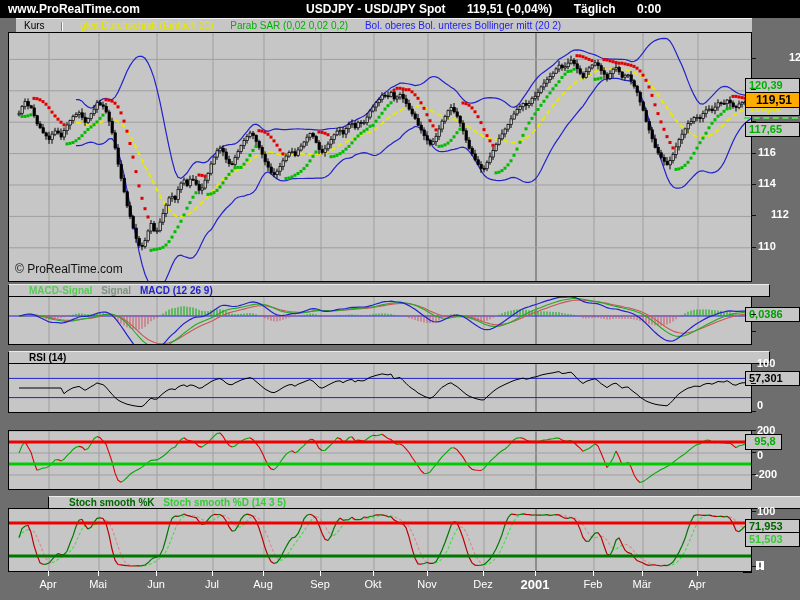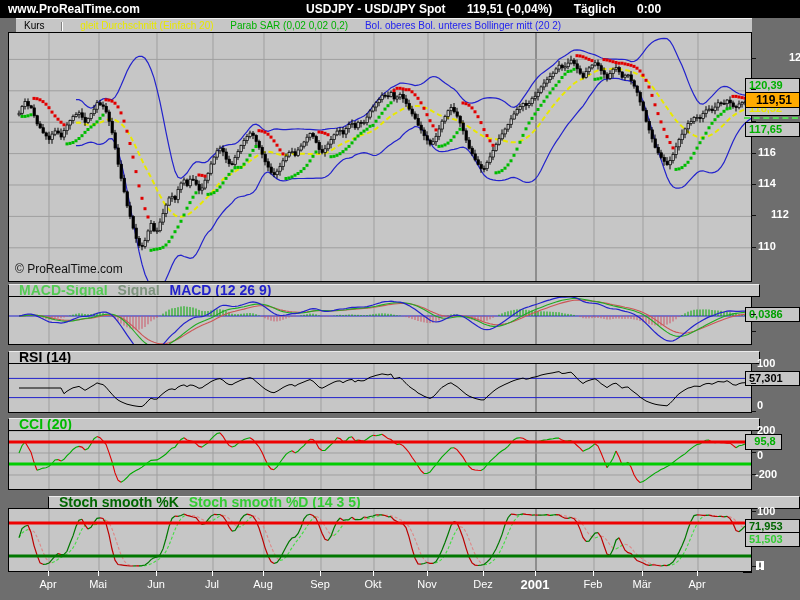--- a/index.html
+++ b/index.html
@@ -13,22 +13,22 @@
   
   #legend{position:absolute;left:16px;top:18px;width:736px;height:13px;background:#c6c6c6;
           border-top:1px solid #efefef;border-bottom:1px solid #222;font-size:10px;line-height:13px;
           white-space:nowrap;overflow:hidden;}
   #legend span{margin-left:14px;}
   #legend .divider{display:inline-block;width:1px;height:9px;background:#808080;border-right:1px solid #fff;
                    vertical-align:middle;margin-left:14px;}
   
   .plot{position:absolute;background:#c6c6c6;border:1px solid #000;}
   .panel-label{position:absolute;left:8px;width:740px;height:11px;background:#c6c6c6;
-               border:1px solid #000;border-top:1px solid #ececec;font-size:14px;line-height:11px;
-               padding-left:10px;white-space:nowrap;overflow:hidden;}
+               border:1px solid #000;border-top:1px solid #ececec;font-size:10px;line-height:11px;
+               padding-left:20px;white-space:nowrap;overflow:hidden;}
   .panel-label span{margin-right:6px;font-weight:bold;}
   
   .ax-label{position:absolute;color:#fff;font-size:11px;font-weight:bold;}
   .ax-tick{position:absolute;width:5px;height:1px;background:#111;}
   .ax-box{position:absolute;left:745px;width:50px;height:13px;background:#c6c6c6;border:1px solid #000;
           font-size:11px;font-weight:bold;line-height:13px;padding-left:3px;}
   #last-price-box{height:14px;font-size:12px;line-height:14px;z-index:3;}
   #sma-box{z-index:1;}
   #sar-dash{position:absolute;left:744px;top:117px;width:54px;height:0;border-top:2px dashed #55dd55;z-index:0;}
   
@@ -1109,23 +1109,20 @@
       <line x1="475" y1="0" x2="475" y2="48" stroke="#9f9f9f" stroke-width="1"></line>
       <line x1="527" y1="0" x2="527" y2="48" stroke="#555555" stroke-width="1"></line>
       <line x1="585" y1="0" x2="585" y2="48" stroke="#9f9f9f" stroke-width="1"></line>
       <line x1="634" y1="0" x2="634" y2="48" stroke="#9f9f9f" stroke-width="1"></line>
       <line x1="689" y1="0" x2="689" y2="48" stroke="#9f9f9f" stroke-width="1"></line>
       <line x1="0" y1="14.399999999999999" x2="742" y2="14.399999999999999" stroke="#2222cc"></line>
       <line x1="0" y1="33.6" x2="742" y2="33.6" stroke="#2222cc"></line>
       <path d="M10.0 24.0L13.0 24.0L16.0 24.0L19.0 24.0L22.0 24.0L25.0 24.0L28.0 24.0L31.0 24.0L34.0 24.0L37.0 24.0L40.0 24.0L43.0 24.0L46.0 24.0L49.0 24.0L52.0 24.0L55.0 29.7L58.0 27.2L61.0 25.4L64.0 23.8L67.0 23.1L70.0 22.4L73.0 24.3L76.0 26.3L79.0 24.6L82.0 22.7L85.0 21.0L88.0 18.9L91.0 19.9L94.0 20.6L97.0 23.2L100.0 26.8L103.0 30.2L106.0 33.5L109.0 36.0L112.0 37.7L115.0 39.0L118.0 40.2L121.0 40.9L124.0 41.6L127.0 42.1L130.0 42.5L133.0 42.5L136.0 40.3L139.0 36.8L142.0 34.2L145.0 35.2L148.0 35.1L151.0 32.2L154.0 29.5L157.0 27.2L160.0 25.4L163.0 24.9L166.0 25.7L169.0 23.1L172.0 21.6L175.0 20.9L178.0 22.6L181.0 21.0L184.0 21.3L187.0 22.6L190.0 24.3L193.0 23.7L196.0 21.5L199.0 19.7L202.0 17.6L205.0 16.2L208.0 15.1L211.0 14.6L214.0 16.2L217.0 18.9L220.0 20.5L223.0 20.7L226.0 18.9L229.0 17.5L232.0 16.1L235.0 15.1L238.0 14.3L241.0 13.7L244.0 14.8L247.0 17.5L250.0 20.0L253.0 22.6L256.0 25.0L259.0 26.7L262.0 28.2L265.0 28.7L268.0 27.3L271.0 25.5L274.0 23.5L277.0 22.0L280.0 20.8L283.0 20.6L286.0 22.2L289.0 20.3L292.0 19.1L295.0 17.9L298.0 16.6L301.0 15.6L304.0 17.2L307.0 20.0L310.0 23.1L313.0 24.2L316.0 22.8L319.0 21.1L322.0 19.6L325.0 18.1L328.0 17.1L331.0 16.9L334.0 18.7L337.0 17.0L340.0 15.9L343.0 15.5L346.0 18.0L349.0 16.3L352.0 16.9L355.0 16.7L358.0 15.0L361.0 13.3L364.0 12.4L367.0 11.4L370.0 10.7L373.0 9.9L376.0 10.4L379.0 10.9L382.0 10.0L385.0 14.7L388.0 14.1L391.0 13.4L394.0 16.4L397.0 19.3L400.0 22.3L403.0 24.5L406.0 26.4L409.0 29.0L412.0 30.5L415.0 32.2L418.0 33.4L421.0 34.4L424.0 32.9L427.0 29.9L430.0 26.4L433.0 23.3L436.0 21.6L439.0 19.7L442.0 18.8L445.0 20.8L448.0 22.6L451.0 25.1L454.0 27.7L457.0 30.2L460.0 32.1L463.0 33.3L466.0 34.4L469.0 35.2L472.0 35.9L475.0 35.9L478.0 32.8L481.0 30.3L484.0 27.6L487.0 25.3L490.0 23.4L493.0 21.9L496.0 20.4L499.0 19.1L502.0 17.7L505.0 16.5L508.0 15.5L511.0 14.8L514.0 14.1L517.0 15.2L520.0 14.7L523.0 13.5L526.0 13.0L529.0 12.2L532.0 11.1L535.0 10.4L538.0 9.8L541.0 9.3L544.0 8.8L547.0 8.1L550.0 7.6L553.0 9.5L556.0 9.3L559.0 8.6L562.0 8.2L565.0 10.9L568.0 14.4L571.0 17.2L574.0 19.5L577.0 17.5L580.0 16.4L583.0 15.5L586.0 14.8L589.0 16.7L592.0 19.6L595.0 21.5L598.0 23.6L601.0 21.5L604.0 19.8L607.0 19.2L610.0 21.5L613.0 24.1L616.0 23.2L619.0 23.0L622.0 25.8L625.0 28.1L628.0 30.3L631.0 33.1L634.0 35.0L637.0 37.0L640.0 38.2L643.0 39.3L646.0 40.2L649.0 40.8L652.0 41.2L655.0 41.5L658.0 41.8L661.0 39.4L664.0 36.3L667.0 32.7L670.0 29.8L673.0 27.7L676.0 25.8L679.0 24.1L682.0 23.4L685.0 22.2L688.0 22.2L691.0 22.5L694.0 20.8L697.0 19.7L700.0 19.4L703.0 20.2L706.0 18.9L709.0 17.5L712.0 17.8L715.0 18.0L718.0 16.7L721.0 18.5L724.0 20.7L727.0 21.2L730.0 19.7L733.0 18.9L736.0 18.7L739.0 19.9L742.0 18.6L745.0 18.0" fill="none" stroke="#000000" stroke-width="1"></path>
     </svg>
 
-  <div class="panel-label" style="top:418px;">
-    <span style="color:#00bb00;">CCI (20)</span>
-  </div>
   <svg id="cci-plot" class="plot" style="left:8px;top:430px;" width="742" height="58">
       <line x1="40" y1="0" x2="40" y2="58" stroke="#9f9f9f" stroke-width="1"></line>
       <line x1="90" y1="0" x2="90" y2="58" stroke="#9f9f9f" stroke-width="1"></line>
       <line x1="148" y1="0" x2="148" y2="58" stroke="#9f9f9f" stroke-width="1"></line>
       <line x1="204" y1="0" x2="204" y2="58" stroke="#9f9f9f" stroke-width="1"></line>
       <line x1="255" y1="0" x2="255" y2="58" stroke="#9f9f9f" stroke-width="1"></line>
       <line x1="312" y1="0" x2="312" y2="58" stroke="#9f9f9f" stroke-width="1"></line>
       <line x1="365" y1="0" x2="365" y2="58" stroke="#9f9f9f" stroke-width="1"></line>
       <line x1="419" y1="0" x2="419" y2="58" stroke="#9f9f9f" stroke-width="1"></line>
       <line x1="475" y1="0" x2="475" y2="58" stroke="#9f9f9f" stroke-width="1"></line>

